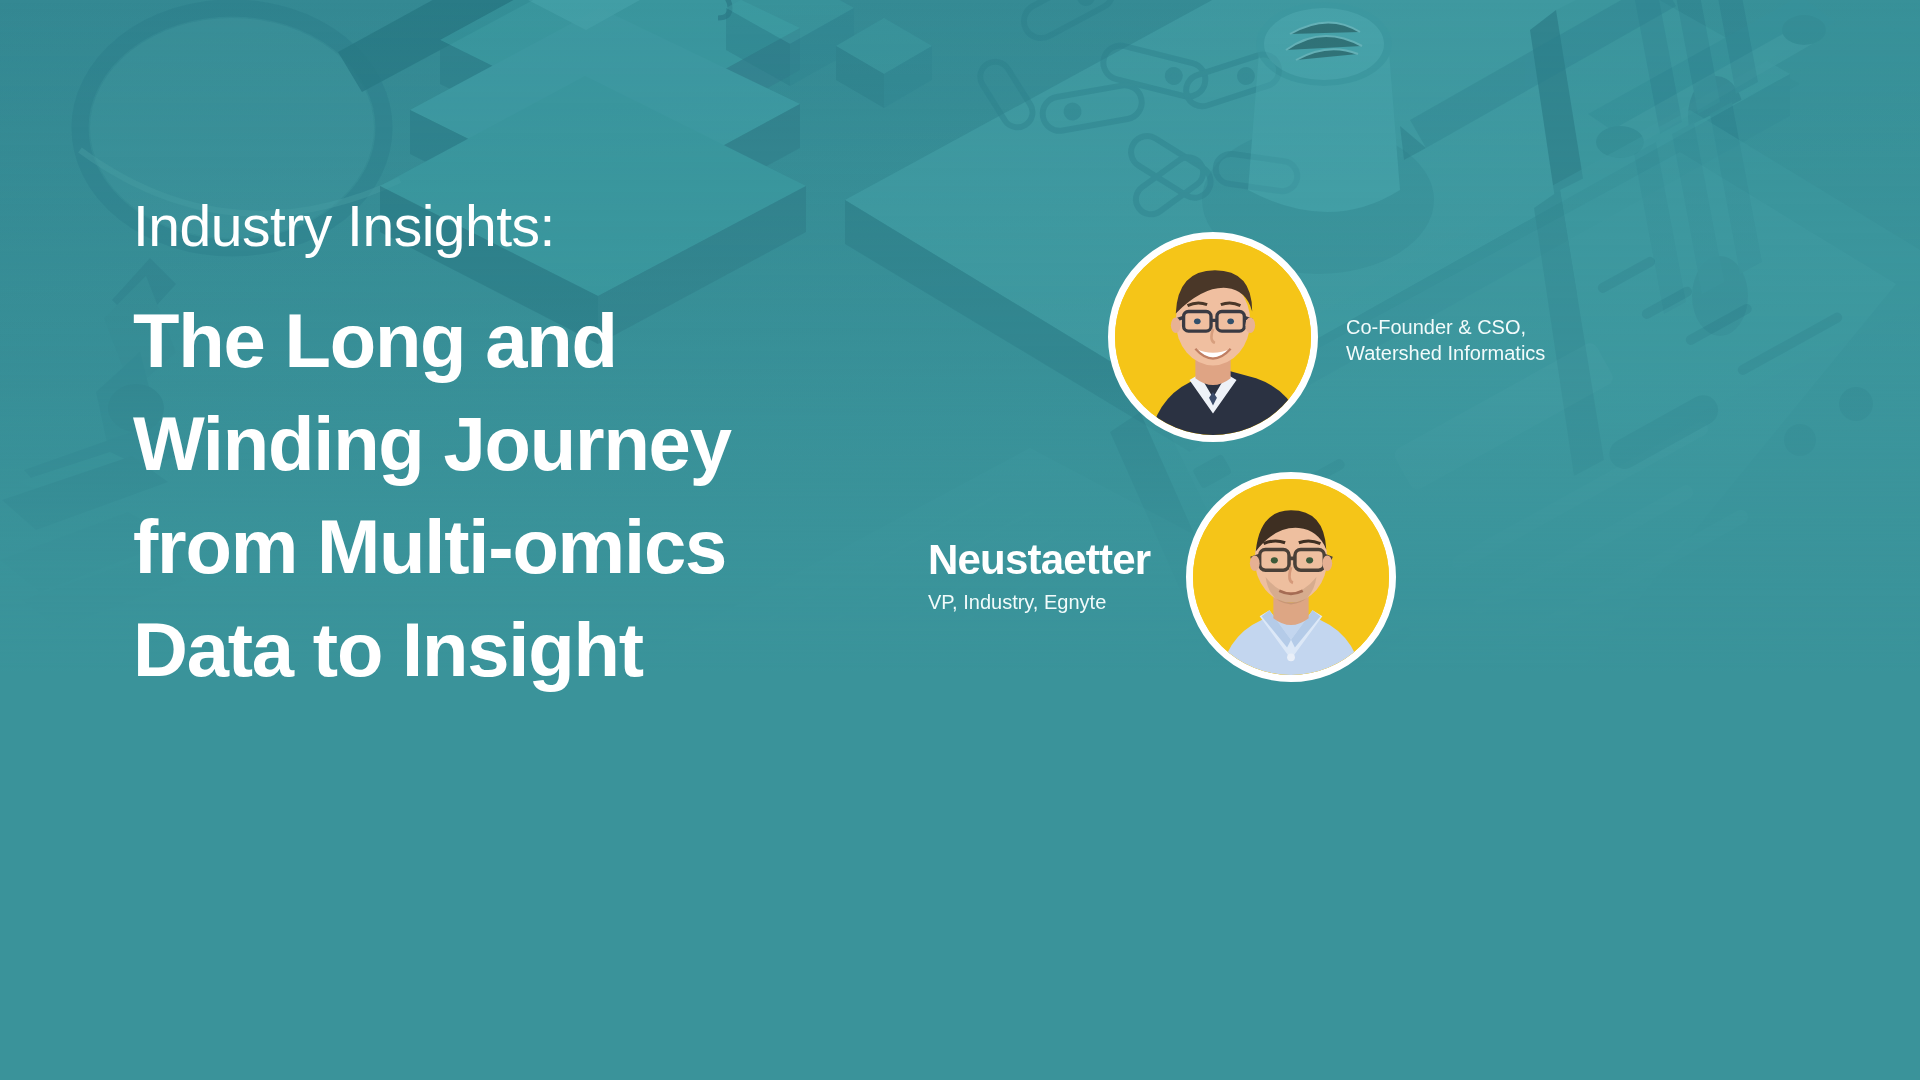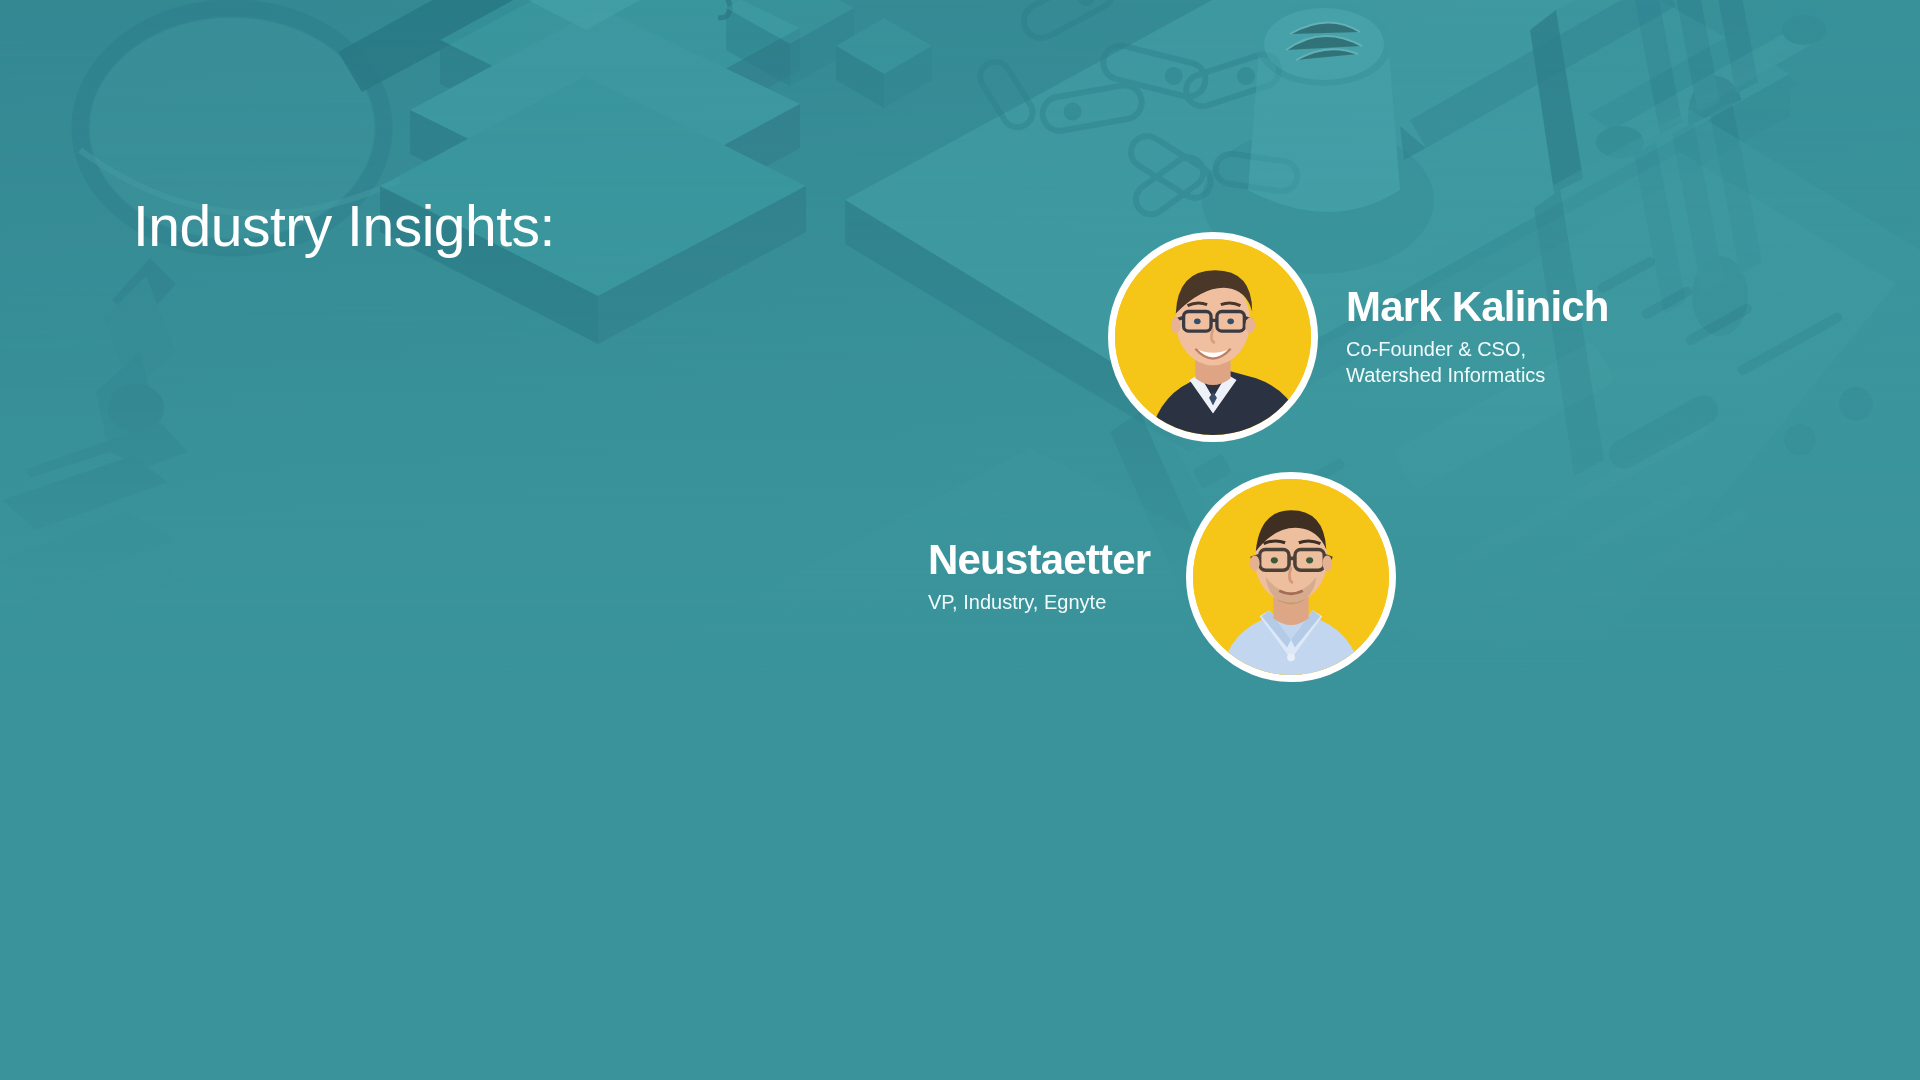--- a/index.html
+++ b/index.html
@@ -239,20 +239,26 @@
           <path d="M1410 120 L1660 -22 L1676 6 L1426 148 Z" fill="#2c7f8b"></path>
           <path d="M1400 126 L1426 148 L1404 160 Z" fill="#24707d"></path>
         </g>
       </g>
     </svg>
     <div class="bgfade"></div>
   </div>
 
   <div class="left-block">
     <div class="eyebrow">Industry Insights:</div>
+    <div class="headline">
+      <span class="hl">The Long and</span>
+      <span class="hl">Winding Journey</span>
+      <span class="hl">from Multi-omics</span>
+      <span class="hl">Data to Insight</span>
+    </div>
   </div>
 
   <div class="speaker spk-1">
     <div class="avatar">
       <svg viewBox="0 0 200 200" aria-hidden="true">
         <rect width="200" height="200" fill="#f5c518"></rect>
 
         <path d="M36 200 q10 -44 50 -58 l28 -8 l30 8 q40 14 50 58 Z" fill="#2b3242"></path>
 
         <path d="M86 138 l14 24 l14 -24 l10 6 l-24 34 l-24 -34 Z" fill="#eef2f8"></path>
@@ -280,21 +286,20 @@
         <path d="M100 92 q-4 12 2 14" stroke="#d79f7e" stroke-width="2.6" fill="none"></path>
 
         <path d="M82 112 q18 18 36 0 q-18 8 -36 0 Z" fill="#ffffff"></path>
         <path d="M82 112 q18 20 36 0" stroke="#c07f63" stroke-width="2.4" fill="none"></path>
 
         <ellipse cx="62" cy="88" rx="5" ry="8" fill="#e8b294"></ellipse>
         <ellipse cx="138" cy="88" rx="5" ry="8" fill="#e8b294"></ellipse>
       </svg>
     </div>
     <div class="spk-text">
-      <div class="spk-name">Mark Kalinich</div>
       <div class="spk-role">
         <span class="rl">Co-Founder &amp; CSO,</span>
         <span class="rl">Watershed Informatics</span>
       </div>
     </div>
   </div>
 
   <div class="speaker spk-2">
     <div class="spk-text">
       <div class="spk-name">

